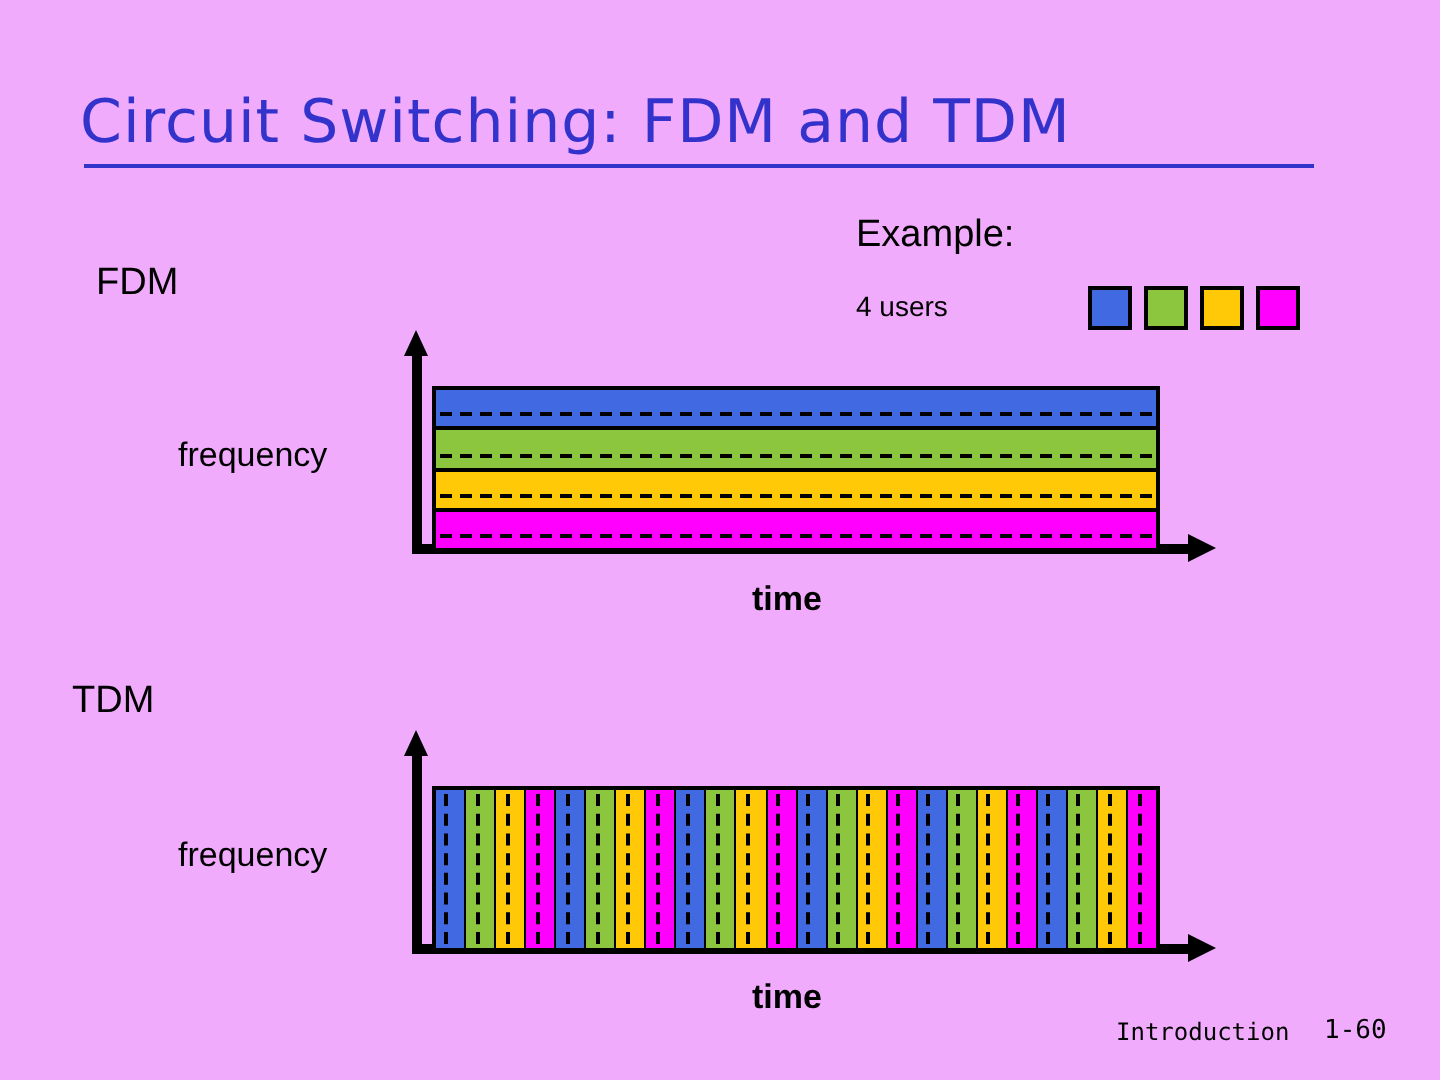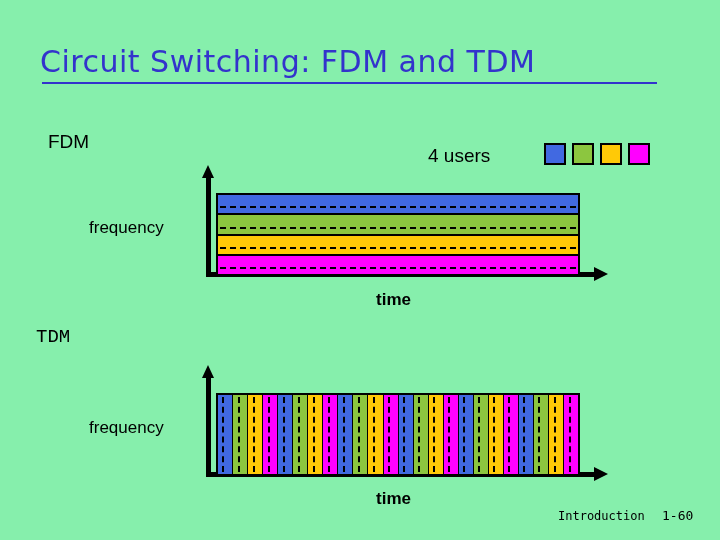--- a/index.html
+++ b/index.html
@@ -39,35 +39,35 @@
   }
 
   
   .section-label {
     position: absolute;
     font-family: "Liberation Sans", sans-serif;
     font-size: 19px;
     color: #000000;
   }
   #fdm-label { left: 48px; top: 131px; }
-  #tdm-label { left: 36px; top: 326px; font-family: Liberation Mono, monospace; }
+  #tdm-label { left: 36px; top: 340px; }
 
   
   #example-title {
     position: absolute;
     left: 428px;
     top: 107px;
     font-size: 19px;
     color: #000;
   }
   #example-users {
     position: absolute;
     left: 428px;
     top: 145px;
-    font-size: 19px;
+    font-size: 14px;
     color: #000;
   }
   #legend {
     position: absolute;
     left: 544px;
     top: 143px;
     display: flex;
     gap: 6px;
   }
   .legend-swatch {
@@ -193,27 +193,28 @@
     left: 662px;
     top: 508px;
     font-family: "DejaVu Sans Mono", monospace;
     font-size: 13px;
     color: #000;
   }
 </style>
 </head>
 <body>
 
-<div id="slide" style="background: #86efac;">
+<div id="slide" style="background: #f0abfc;">
 
   <div id="title" style="color: rgb(51, 51, 204);">Circuit Switching: FDM and TDM</div>
   <div id="title-underline" style="background: rgb(51, 51, 204);"></div>
 
   <div class="section-label" id="fdm-label">FDM</div>
 
+  <div id="example-title">Example:</div>
   <div id="example-users">4 users</div>
   <div id="legend">
     <div class="legend-swatch" style="background: rgb(65, 105, 225);"></div>
     <div class="legend-swatch" style="background: rgb(140, 198, 63);"></div>
     <div class="legend-swatch" style="background: rgb(255, 201, 7);"></div>
     <div class="legend-swatch" style="background: rgb(255, 0, 255);"></div>
   </div>
 
   <div class="axis-label" id="fdm-freq-label">frequency</div>
   <div class="chart" id="fdm-chart">

